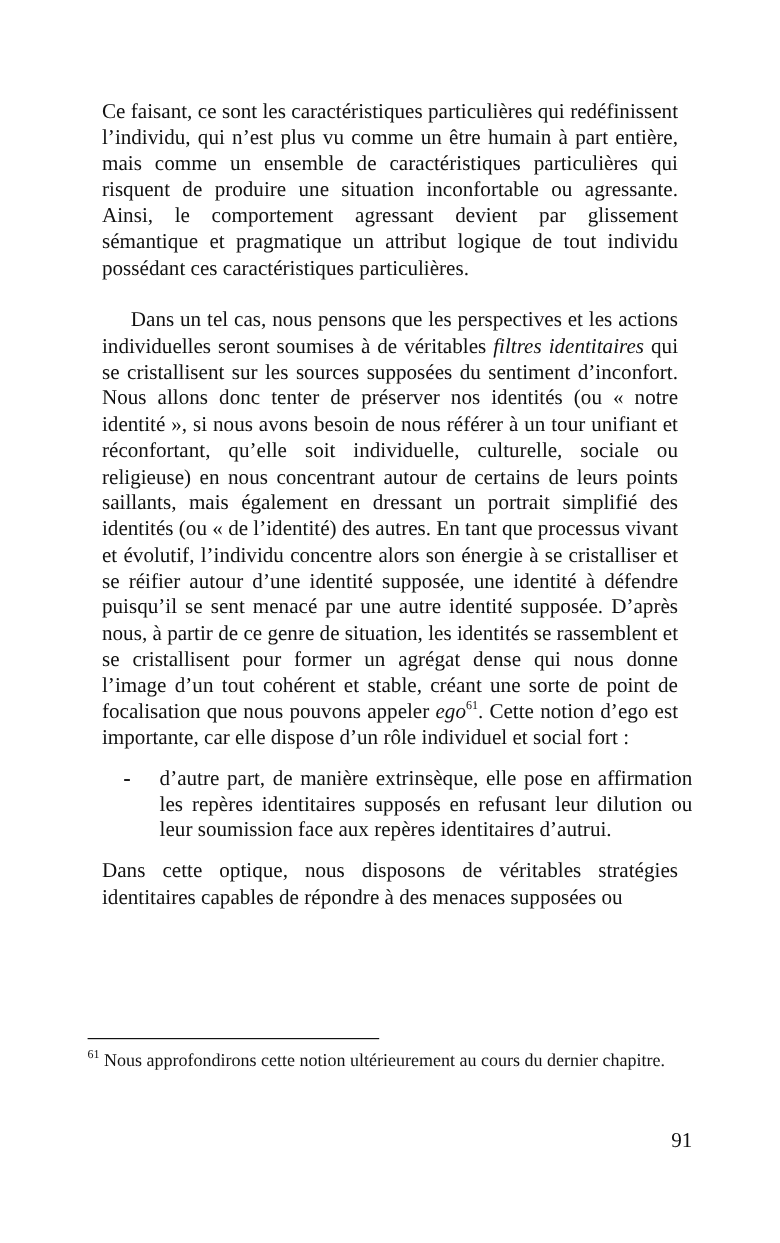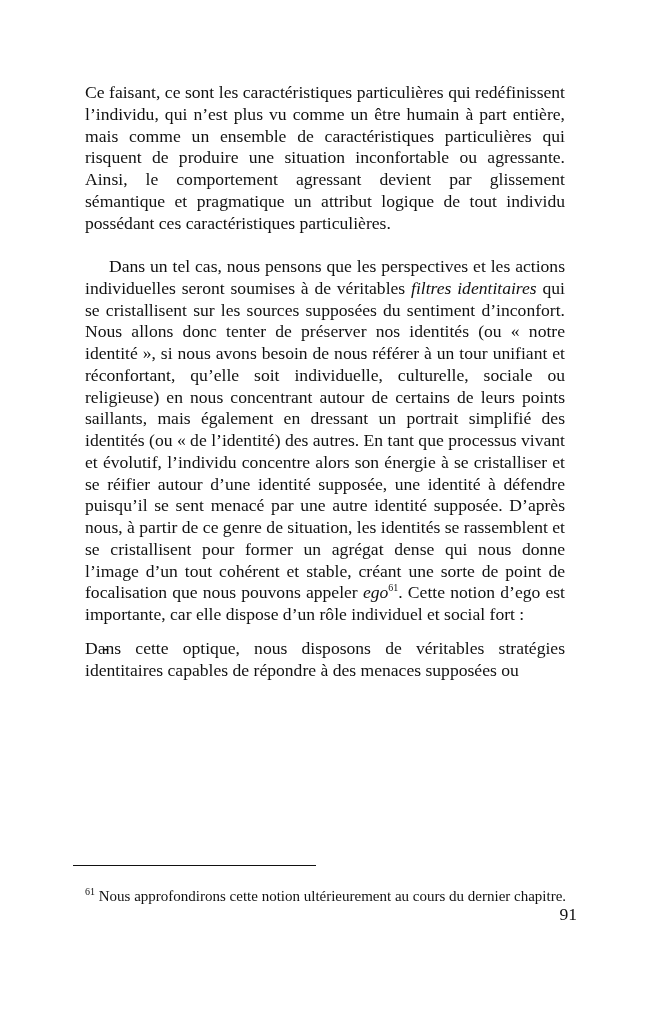--- a/index.html
+++ b/index.html
@@ -67,51 +67,52 @@
   }
   .footnote {
     position: absolute;
     left: 73px;
     top: 874px;
     width: 504px;
     font-size: 15px;
     line-height: 21px;
     text-align: justify;
     text-align-last: left;
-    margin: 12px;
+    margin: 0;
     font-family: Liberation Serif, serif;
   }
   .footnote sup {
     font-size: 10px;
     line-height: 0;
     vertical-align: 6px;
   }
   .page-number {
     position: absolute;
     right: 73px;
-    top: 904px;
+    top: 940px;
     font-size: 17.6px;
     line-height: 21px;
     text-align: right;
   }
 </style>
 </head>
 <body>
 
 <div class="page">
   <p class="para">Ce faisant, ce sont les caractéristiques particulières qui redéfinissent l’individu, qui n’est plus vu comme un être humain à part entière, mais comme un ensemble de caractéristiques particulières qui risquent de produire une situation inconfortable ou agressante. Ainsi, le comportement agressant devient par glissement sémantique et pragmatique un attribut logique de tout individu possédant ces caractéristiques particulières.</p>
 
   <p class="para gap indent"><span>Dans un tel cas, nous pensons que les perspectives et les actions individuelles seront soumises à de véritables </span><em>filtres identitaires</em><span> qui se cristallisent sur les sources supposées du sentiment d’inconfort. Nous allons donc tenter de préserver nos identités (ou « notre identité », si nous avons besoin de nous référer à un tour unifiant et réconfortant, qu’elle soit individuelle, culturelle, sociale ou religieuse) en nous concentrant autour de certains de leurs points saillants, mais également en dressant un portrait simplifié des identités (ou « de l’identité) des autres. En tant que processus vivant et évolutif, l’individu concentre alors son énergie à se cristalliser et se réifier autour d’une identité supposée, une identité à défendre puisqu’il se sent menacé par une autre identité supposée. D’après nous, à partir de ce genre de situation, les identités se rassemblent et se cristallisent pour former un agrégat dense qui nous donne l’image d’un tout cohérent et stable, créant une sorte de point de focalisation que nous pouvons appeler </span><em>ego</em><sup class="fnref">61</sup><span>. Cette notion d’ego est importante, car elle dispose d’un rôle individuel et social fort :</span></p>
 
   <ul class="bullets">
     <li class="bullet">
       <span class="dash">-</span>
     </li>
     <li class="bullet">
       <span class="dash">-</span>
+      <span>d’autre part, de manière extrinsèque, elle pose en affirmation les repères identitaires supposés en refusant leur dilution ou leur soumission face aux repères identitaires d’autrui.</span>
     </li>
   </ul>
 
   <p class="para">Dans cette optique, nous disposons de véritables stratégies identitaires capables de répondre à des menaces supposées ou</p>
 </div>
 
 <div class="fn-rule"></div>
 
 <p class="footnote"><sup>61</sup><span> Nous approfondirons cette notion ultérieurement au cours du dernier chapitre.</span></p>
 

